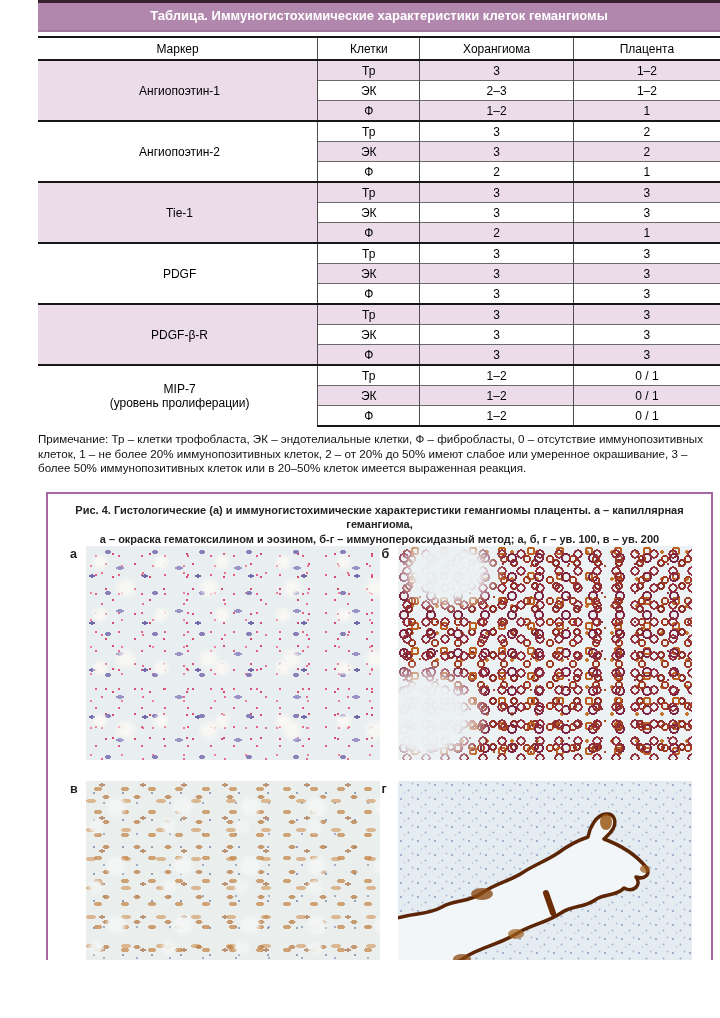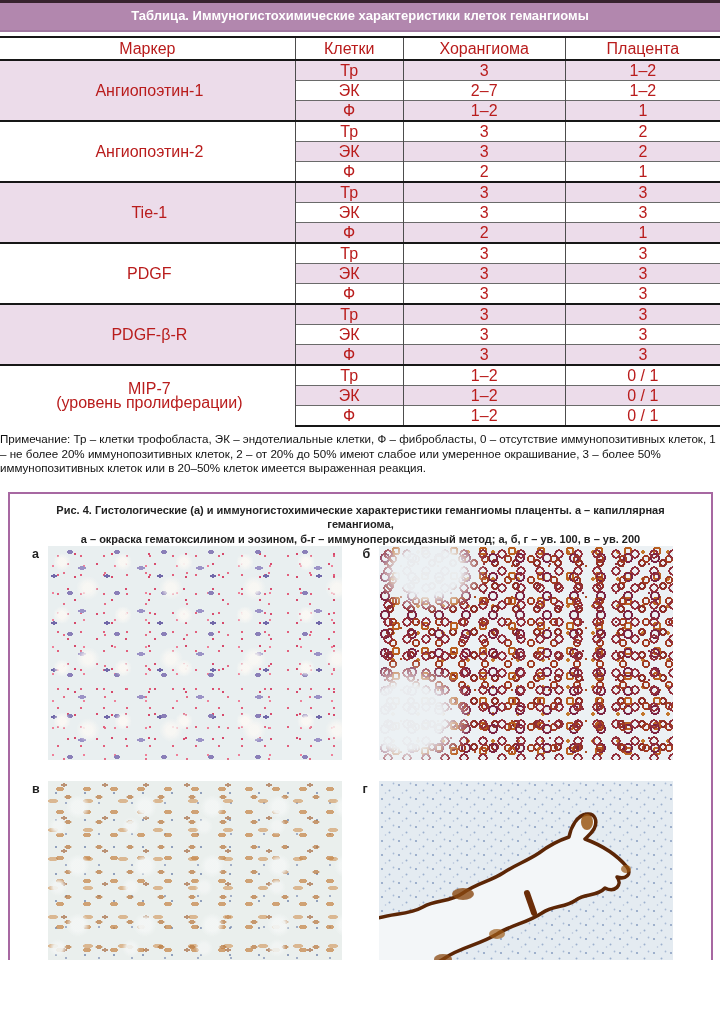--- a/index.html
+++ b/index.html
@@ -1,30 +1,30 @@
 <!DOCTYPE html>
 <html><head>
 <meta charset="utf-8">
 <style>
   html,body{margin:0;padding:0;background:#ffffff;}
   body{width:720px;font-family:"Liberation Sans",sans-serif;color:#1b1b1b;}
-  .page{width:720px;height:960px;box-sizing:border-box;overflow:hidden;}
+  .page{width:720px;height:960px;box-sizing:border-box;overflow:hidden;padding-left:38px;}
 
   
   .title-bar{
     border-top:3px solid #37222e;
     background:#b287ae;
     border-bottom:2px solid #a077a0;
     color:#ffffff;text-align:center;font-weight:bold;
     font-size:13px;line-height:16px;padding:5px 30px 6px;
   }
 
   
   .tbl-wrap{margin-top:4px;}
-  table{width:100%;border-collapse:collapse;table-layout:fixed;font-size:16px;color:#b91c1c;}
+  table{width:100%;border-collapse:collapse;table-layout:fixed;font-size:12px;color:#000000;}
   th{font-weight:normal;height:21px;padding:0 4px;
      border-top:2px solid #171717;border-bottom:2px solid #171717;}
   th.mid{border-left:1px solid #4d4d4d;}
   td{height:19px;padding:0 4px;margin-left:32px;}
   td.c{text-align:center;border-left:1px solid #4d4d4d;border-top:1px solid #6a6a6a;}
   td.marker{text-align:center;padding-left:8px;white-space:pre-line;line-height:14px;}
   tr.gs td{border-top:2px solid #171717;}
   tbody tr:last-child td{border-bottom:2px solid #171717;}
   .bg-p{background:#ecdcea;}
 
@@ -122,21 +122,21 @@
       <tbody>
 
         <tr>
           <td class="marker bg-p" rowspan="3">Ангиопоэтин-1</td>
           <td class="c bg-p">Тр</td>
           <td class="c bg-p">3</td>
           <td class="c bg-p">1–2</td>
         </tr>
         <tr>
           <td class="c">ЭК</td>
-          <td class="c">2–7</td>
+          <td class="c">2–3</td>
           <td class="c">1–2</td>
         </tr>
         <tr>
           <td class="c bg-p">Ф</td>
           <td class="c bg-p">1–2</td>
           <td class="c bg-p">1</td>
         </tr>
 
         <tr class="gs">
           <td class="marker" rowspan="3">Ангиопоэтин-2</td>

